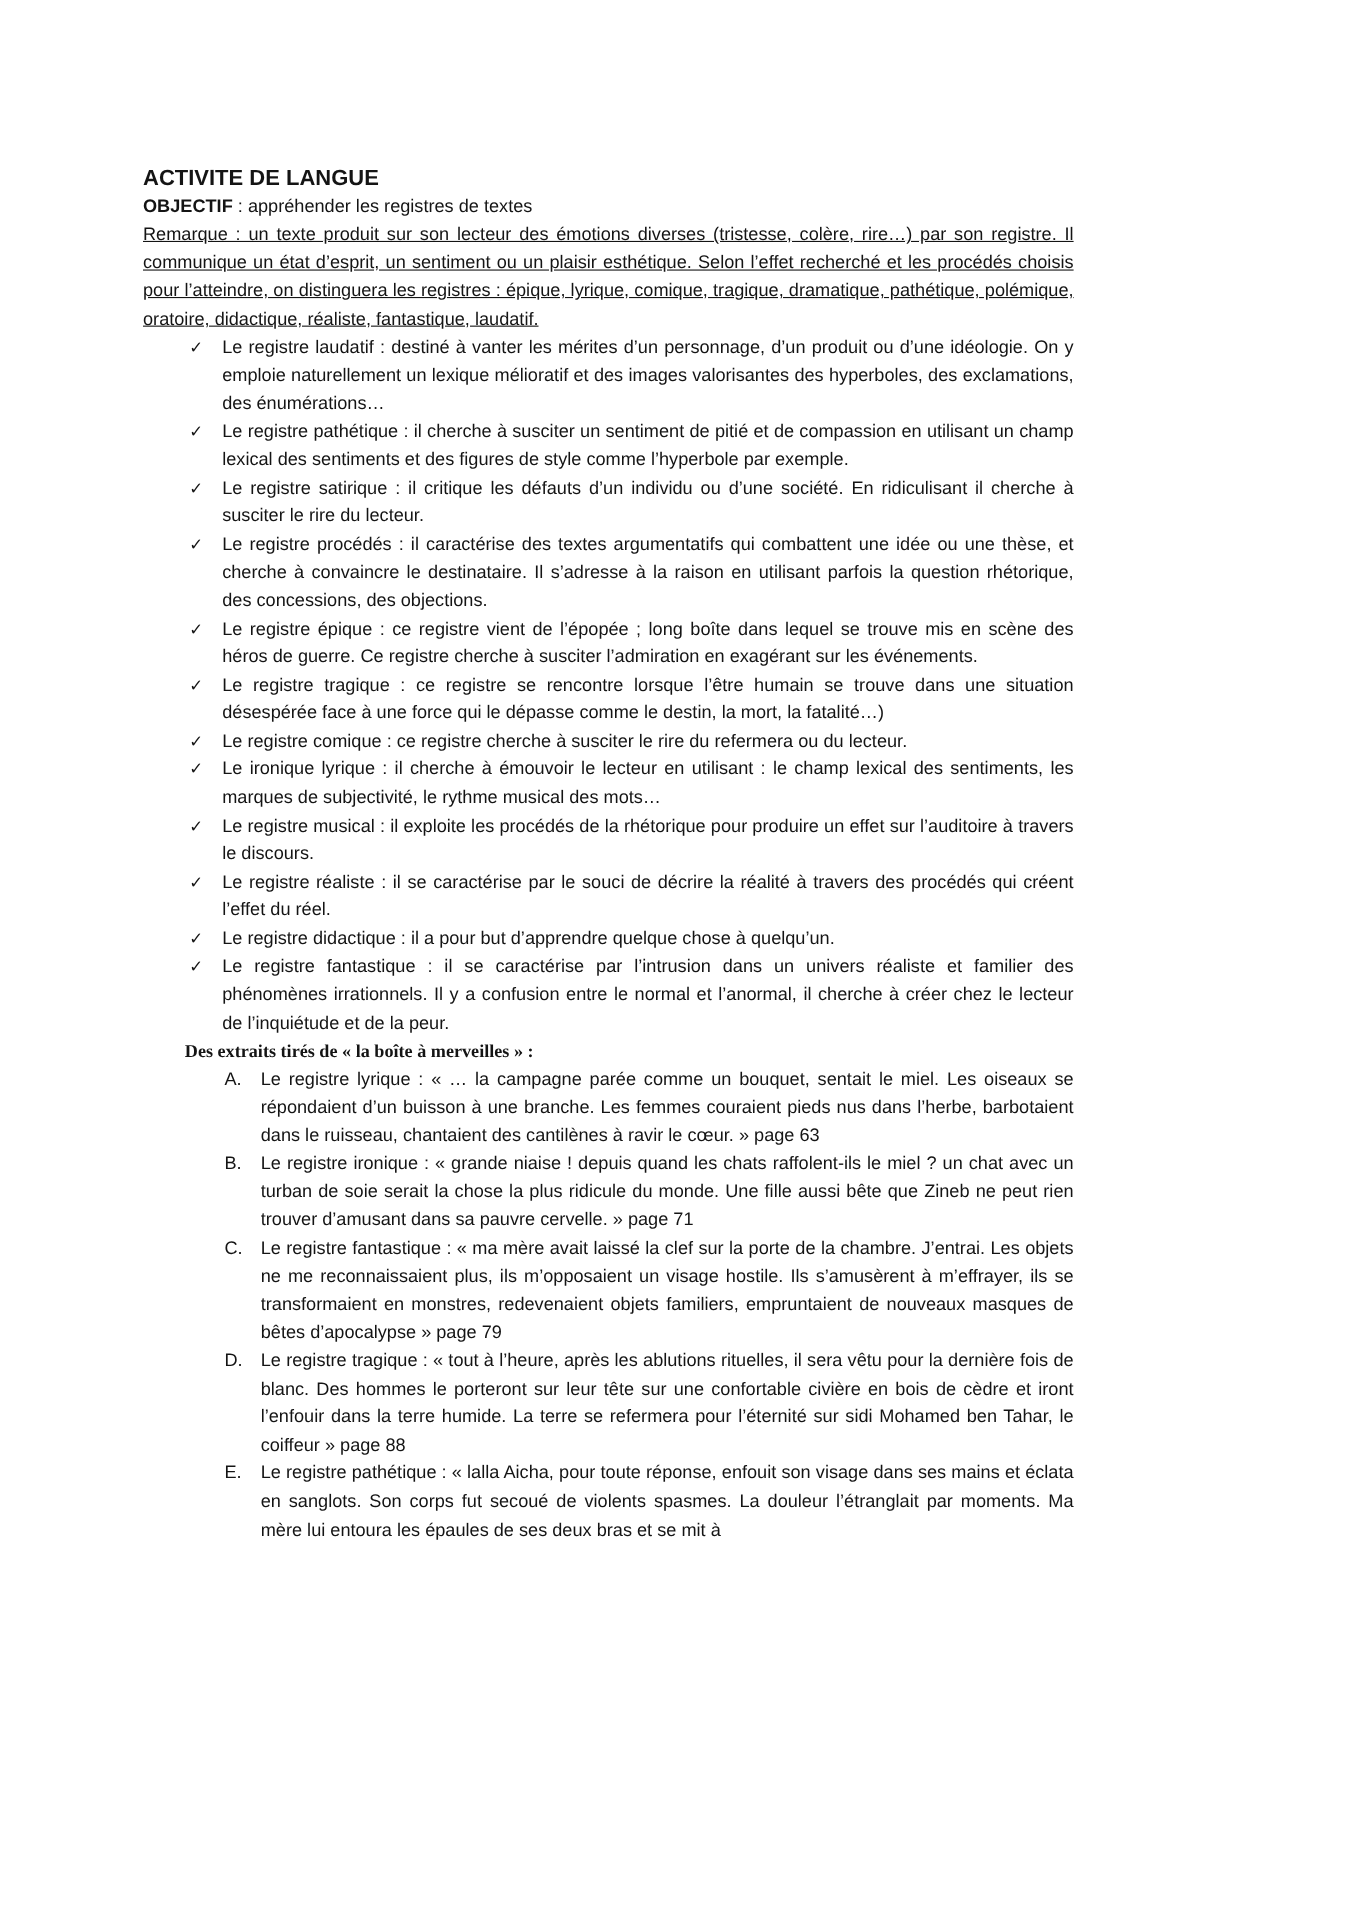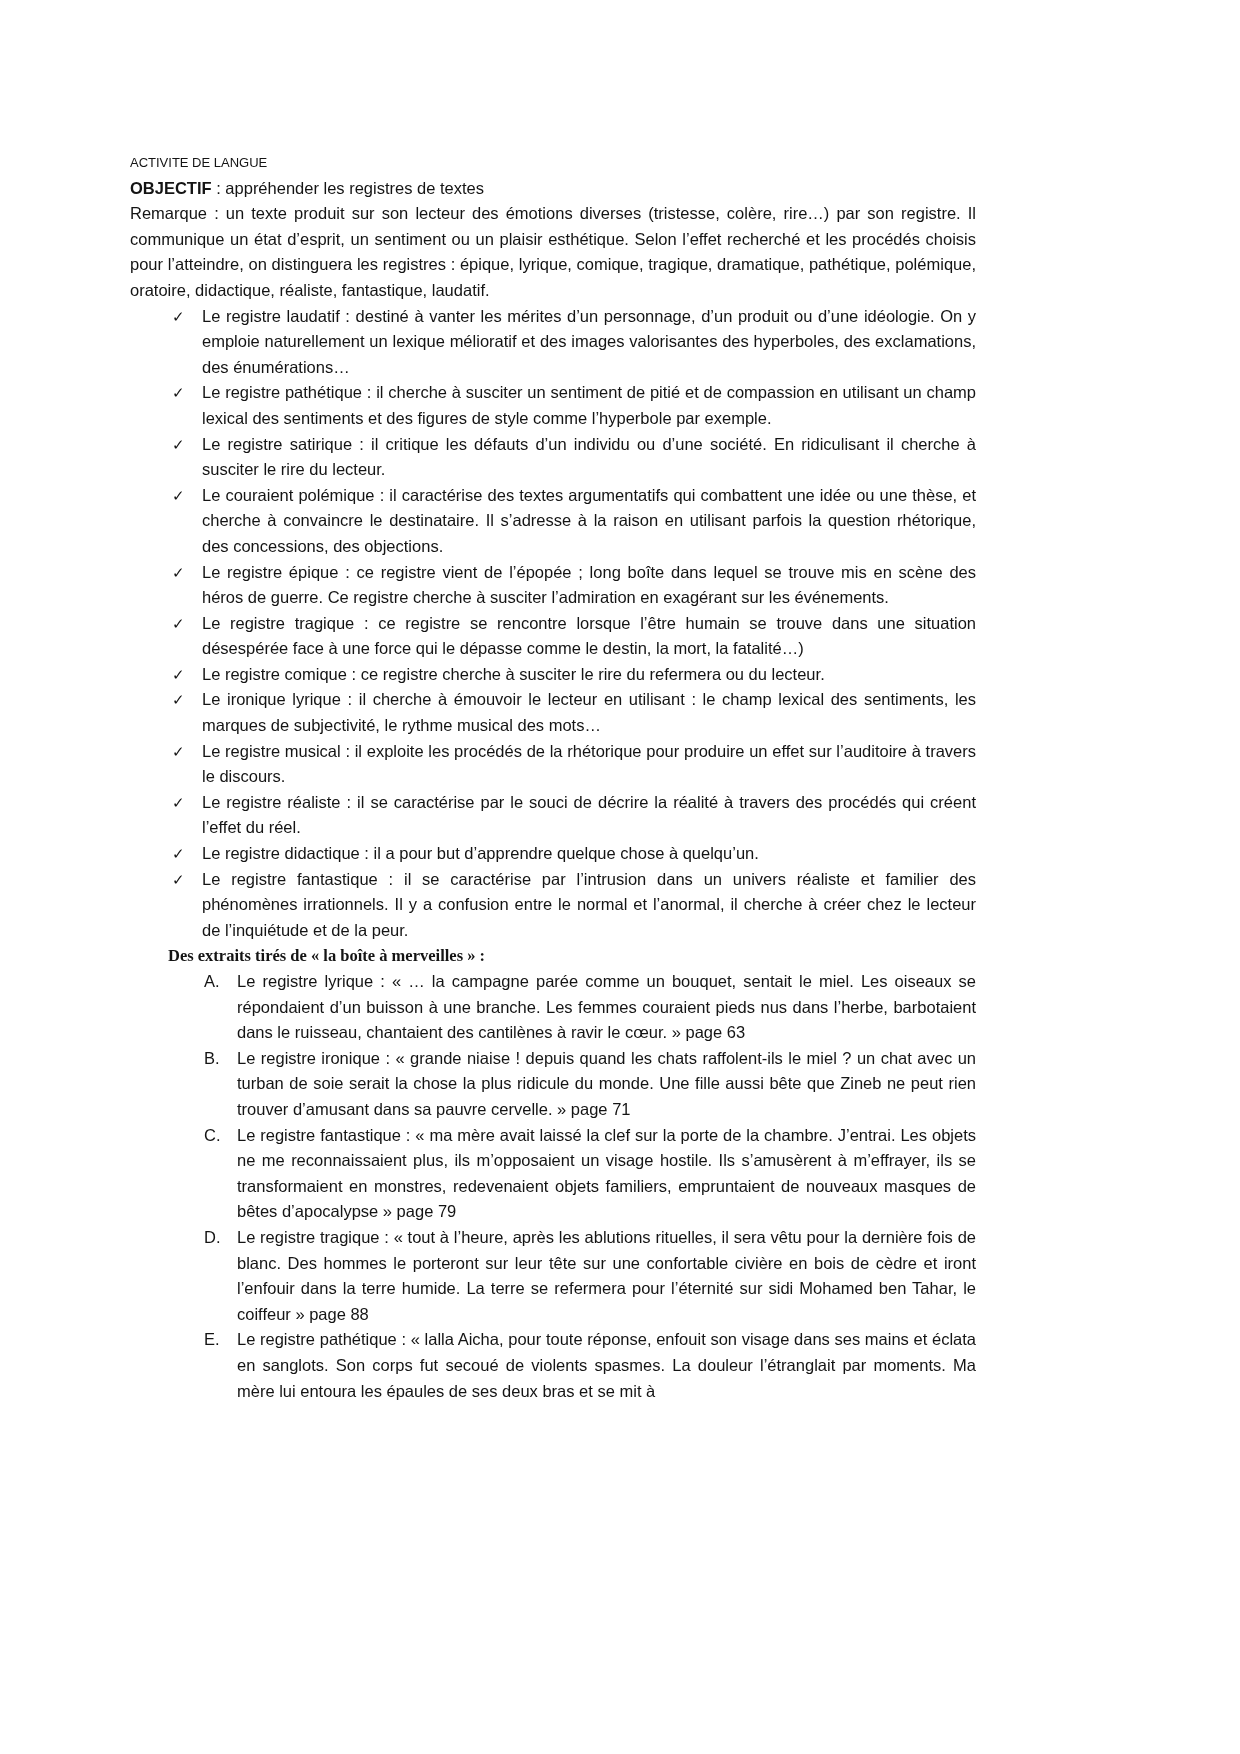--- a/index.html
+++ b/index.html
@@ -14,25 +14,25 @@
     font-size: 16.5px;
     line-height: 25.6px;
     color: #141414;
   }
   .page {
     width: 1240px;
     height: 1754px;
     padding: 150px 264px 40px 130px;
   }
   .doc-title {
-    font-size: 13px;
-    font-weight: normal;
+    font-size: 20px;
+    font-weight: bold;
   }
   .objectif b { font-weight: bold; margin-top: 42px; }
-  .remarque { text-align: justify; }
+  .remarque { text-align: justify; text-decoration: underline; }
   
   .registre-item { display: flex; }
   .check {
     flex: 0 0 30px;
     margin-left: 42px;
     font-size: 15px;
   }
   .registre-item p {
     flex: 1;
     text-align: justify;
@@ -76,21 +76,21 @@
     <p><b class="reg-label">Le registre pathétique :</b> <span class="reg-text">il cherche à susciter un sentiment de pitié et de compassion en utilisant un champ lexical des sentiments et des figures de style comme l’hyperbole par exemple.</span></p>
   </div>
 
   <div class="registre-item">
     <span class="check">✓</span>
     <p><b class="reg-label">Le registre satirique :</b> <span class="reg-text">il critique les défauts d’un individu ou d’une société.  En ridiculisant il cherche à susciter le rire du lecteur.</span></p>
   </div>
 
   <div class="registre-item">
     <span class="check">✓</span>
-    <p><b class="reg-label">Le couraient polémique :</b> <span class="reg-text">il caractérise des textes argumentatifs qui combattent une idée ou une thèse, et cherche à convaincre le destinataire. Il s’adresse à la raison en utilisant parfois la question rhétorique, des concessions, des objections.</span></p>
+    <p><b class="reg-label">Le registre procédés :</b> <span class="reg-text">il caractérise des textes argumentatifs qui combattent une idée ou une thèse, et cherche à convaincre le destinataire. Il s’adresse à la raison en utilisant parfois la question rhétorique, des concessions, des objections.</span></p>
   </div>
 
   <div class="registre-item">
     <span class="check">✓</span>
     <p><b class="reg-label">Le registre épique :</b> <span class="reg-text">ce registre vient de l’épopée ; long boîte dans lequel se trouve mis en scène des héros de guerre. Ce registre cherche à susciter l’admiration en exagérant sur les événements.</span></p>
   </div>
 
   <div class="registre-item">
     <span class="check">✓</span>
     <p><b class="reg-label">Le registre tragique :</b> <span class="reg-text">ce registre se rencontre lorsque l’être humain se trouve dans une situation désespérée face à une force qui le dépasse comme le destin, la mort, la fatalité…)</span></p>

